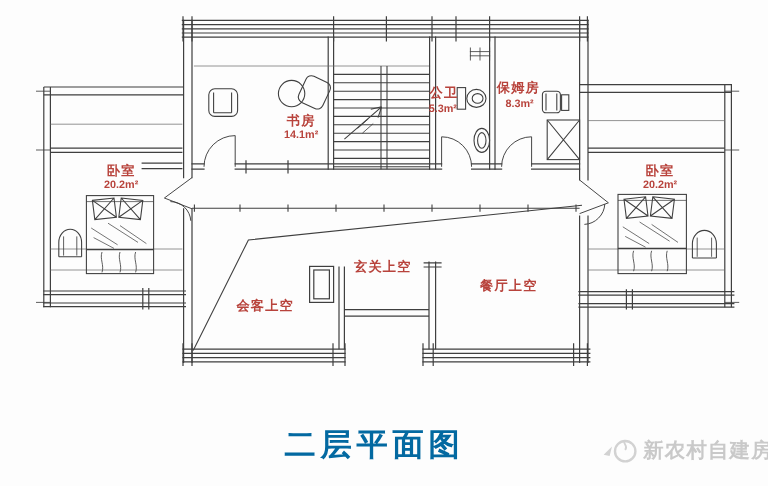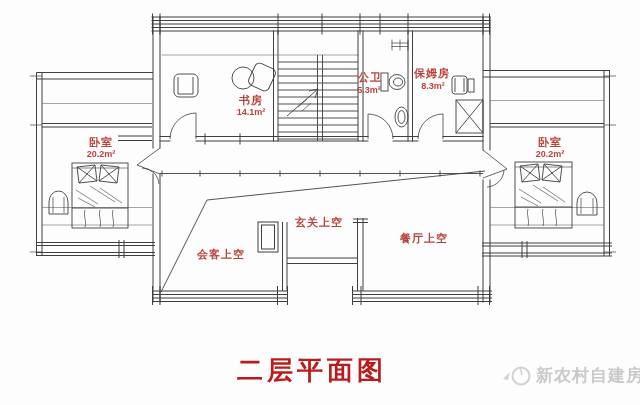--- a/index.html
+++ b/index.html
@@ -3,21 +3,21 @@
 <meta charset="utf-8">
 <style>
   html,body{margin:0;padding:0;background:#ffffff;}
   .stage{
     position:relative;width:640px;height:405px;background:#fdfdfd;overflow:hidden;
     font-family:"Liberation Sans","DejaVu Sans",sans-serif;
   }
   .plan-svg{position:absolute;left:0;top:0;}
   .plan-title{
     position:absolute;left:237px;top:353px;
-    font-size:26px;font-weight:700;color:#b91c1c;letter-spacing:4px;white-space:nowrap;
+    font-size:26px;font-weight:700;color:#0369a1;letter-spacing:4px;white-space:nowrap;
   }
   .watermark{
     position:absolute;left:501px;top:361px;display:flex;align-items:center;gap:3px;
     color:#c9c9c9;font-size:17px;font-weight:700;letter-spacing:1px;white-space:nowrap;
   }
   svg text{font-family:"Liberation Sans","DejaVu Sans",sans-serif;}
   .room-label{fill:#b8433c;font-size:11px;font-weight:700;letter-spacing:1px;}
   .room-area{fill:#b8433c;font-size:9px;font-weight:700;}
   .void-label{fill:#b8433c;font-size:11px;font-weight:700;letter-spacing:1px;}
 </style>

